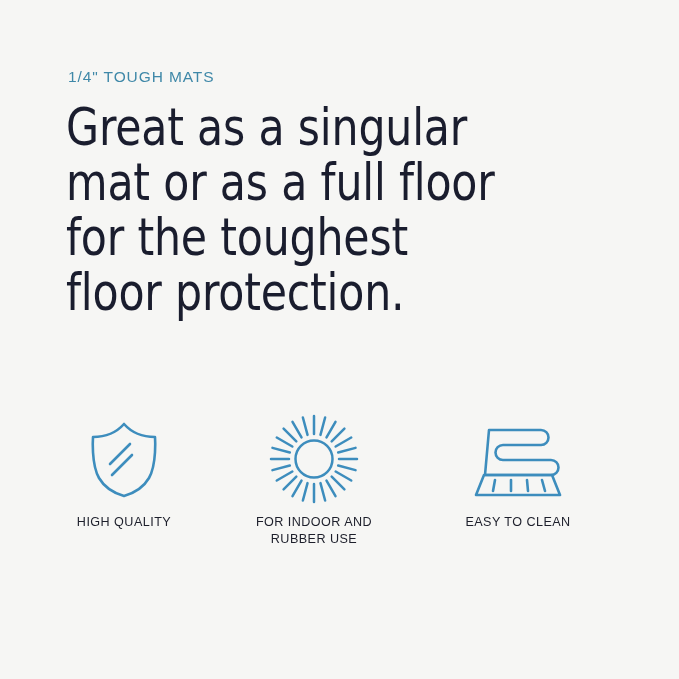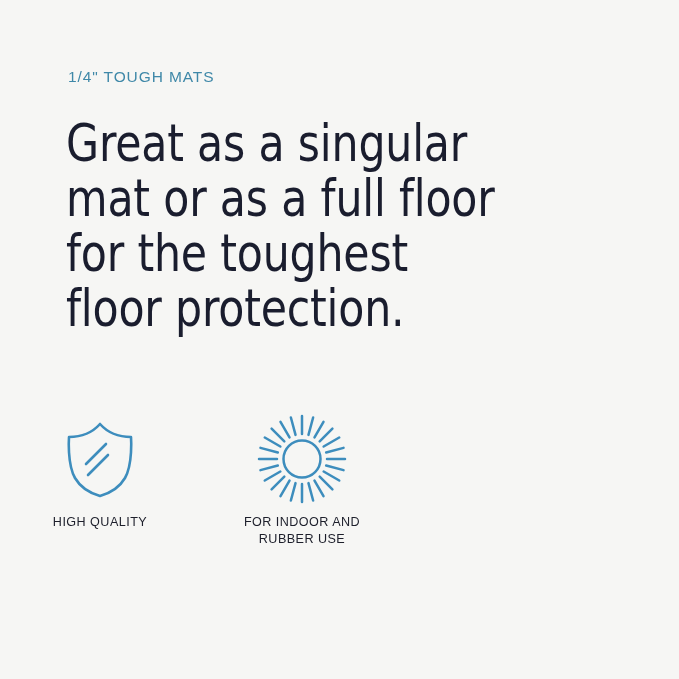--- a/index.html
+++ b/index.html
@@ -31,21 +31,21 @@
     font-weight: 400;
     letter-spacing: 0.9px;
     color: #3f88a8;
     white-space: nowrap;
   }
 
   
   .headline {
     position: absolute;
     left: 66px;
-    top: 116px;
+    top: 100px;
     width: 560px;
     font-family: "DejaVu Sans Condensed", "Liberation Sans Narrow", "Liberation Sans", sans-serif;
     font-size: 51px;
     line-height: 55px;
     font-weight: 300;
     color: #1a1d2e;
     letter-spacing: -0.2px;
   }
   .headline .hl {
     display: block;
@@ -61,22 +61,22 @@
     top: 404px;
     width: 679px;
     height: 180px;
   }
   .feature {
     position: absolute;
     top: 0;
     width: 200px;
     text-align: center;
   }
-  .feature-1 { left: 0; }
-  .feature-2 { left: 202px; }
+  .feature-1 { left: 24px; }
+  .feature-2 { left: 214px; }
   .feature-3 { left: 418px; }
 
   .icon-wrap {
     height: 110px;
     display: flex;
     align-items: center;
     justify-content: center;
   }
   .icon-wrap.brush-wrap { align-items: center; }
 
@@ -201,15 +201,31 @@
               </g>
           </g>
         </svg>
       </div>
       <div class="caption">
         <span class="cl">FOR INDOOR AND</span>
         <span class="cl">RUBBER USE</span>
       </div>
     </div>
 
+    <div class="feature feature-3">
+      <div class="icon-wrap brush-wrap">
+        <svg width="92" height="78" viewBox="0 0 92 78" fill="none" stroke="#3d8dbd" stroke-width="2.6" stroke-linecap="round" stroke-linejoin="round">
+          <path d="M17 10 L69 10 A7.5 7.5 0 0 1 69 25 L31 25 A7.5 7.5 0 0 0 31 40 L79 40 A7.5 7.5 0 0 1 79 55 L13 55 Z"></path>
+          <path d="M12 55 L80 55 L88 75 L4 75 Z"></path>
+          <line x1="23" y1="60" x2="21" y2="71"></line>
+          <line x1="39" y1="60" x2="39" y2="71"></line>
+          <line x1="55" y1="60" x2="56" y2="71"></line>
+          <line x1="70" y1="60" x2="73" y2="71"></line>
+        </svg>
+      </div>
+      <div class="caption">
+        <span class="cl">EASY TO CLEAN</span>
+        <span class="cl"></span>
+      </div>
+    </div>
 
   </div>
 </div>
 
 </body></html>

